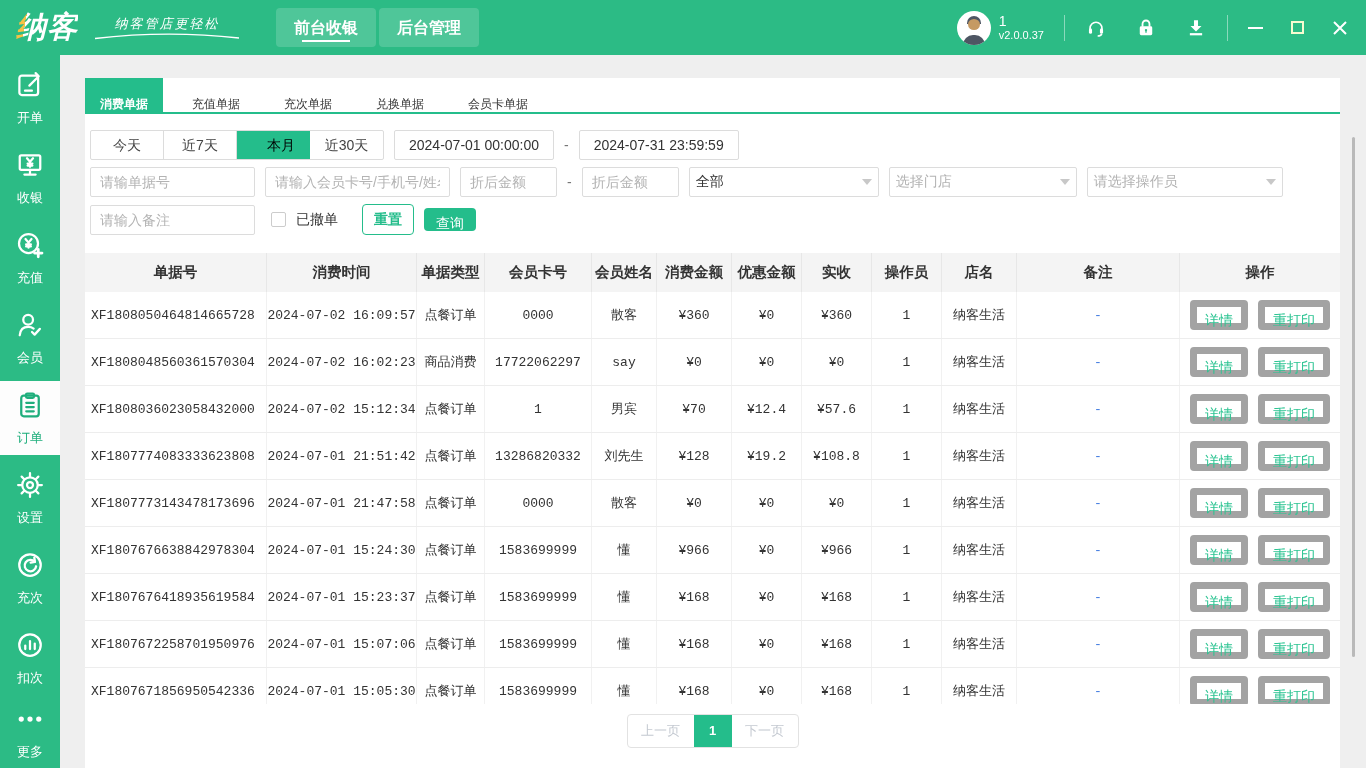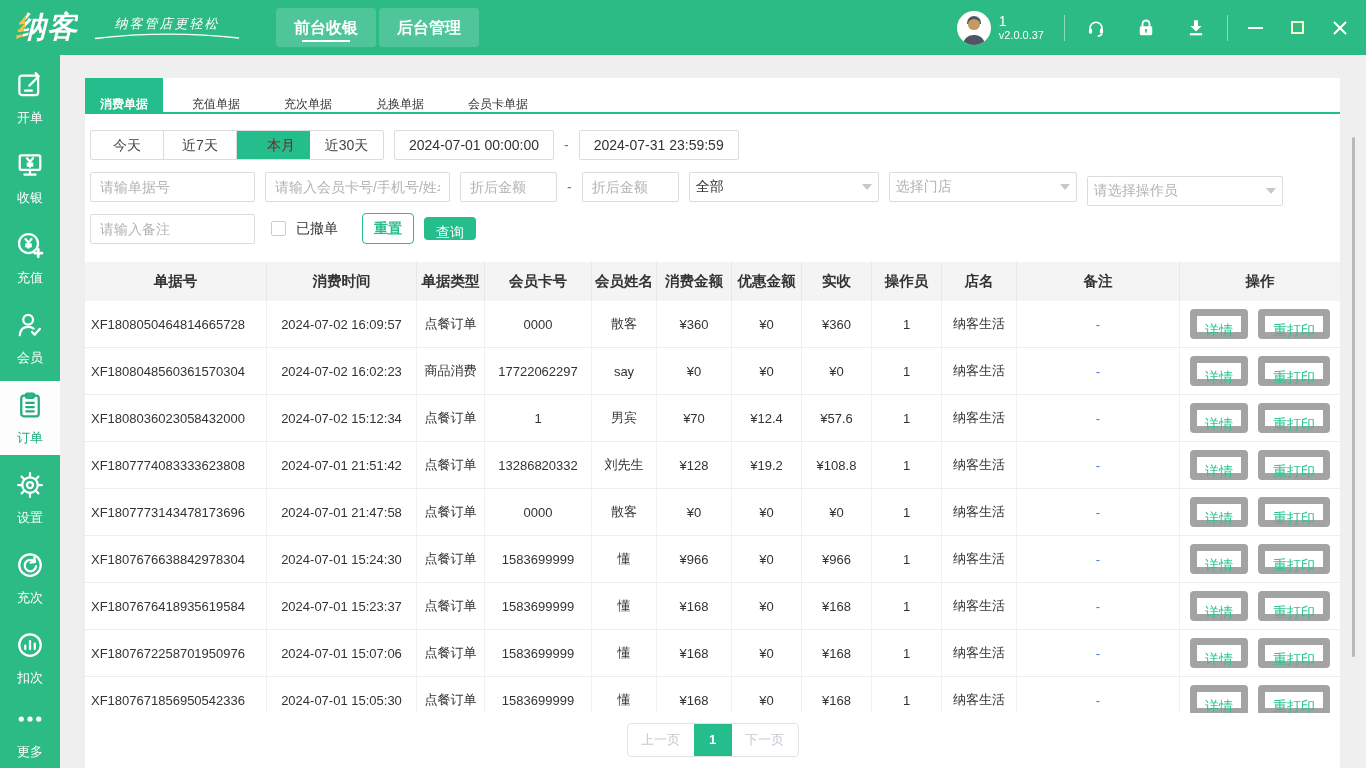--- a/index.html
+++ b/index.html
@@ -51,49 +51,49 @@
   .doc-tabs{display:flex;border-bottom:2px solid #24bd8b;height:36px;}
   .doc-tab{line-height:36px;padding:8px 15px;margin-right:14px;font-size:12px;color:#333;cursor:pointer;}
   .doc-tab.active{background:#24bd8b;color:#fff;font-weight:bold;}
 
   .filters{padding:16px 5px 0;}
   .f-row{display:flex;align-items:center;margin-bottom:7px;gap:10px;}
   .preset-group{display:flex;border:1px solid #dcdcdc;border-radius:2px;overflow:hidden;height:30px;background:#fff;}
   .preset{width:73px;text-align:center;line-height:28px;font-size:14px;color:#444;
     border-right:1px solid #dcdcdc;cursor:pointer;}
   .preset:last-child{border-right:none;}
-  .preset.active{background:#24bd8b;color:#7f1d1d;border-right-color:#24bd8b;line-height:28px;padding-left:16px;}
+  .preset.active{background:#24bd8b;color:#000000;border-right-color:#24bd8b;line-height:28px;padding-left:16px;}
   .inp{height:30px;border:1px solid #dcdcdc;border-radius:2px;font-size:14px;color:#333;
     padding:0 9px;outline:none;font-family:inherit;background:#fff;}
   .inp::placeholder{color:#b3b3b3;}
   .inp.date{width:160px;text-align:center;padding:0 4px;}
   .inp.order-no{width:165px;}
   .inp.member{width:185px;}
   .inp.amount{width:97px;}
   .inp.remark-inp{width:165px;}
   .range-dash{color:#777;font-size:14px;}
   .select{height:30px;border:1px solid #dcdcdc;border-radius:2px;display:flex;align-items:center;
     justify-content:space-between;padding:0 6px;font-size:14px;background:#fff;cursor:pointer;}
   .select .val{color:#333;}
   .select.placeholder .val{color:#b3b3b3;}
   .select .arrow{width:0;height:0;border-left:5px solid transparent;border-right:5px solid transparent;
     border-top:6px solid #c8c8c8;}
   .sel-type{width:190px;}
   .sel-store{width:188px;}
-  .sel-operator{width:196px;margin-top:9px;}
+  .sel-operator{width:196px;}
   .cb{width:15px;height:15px;border:1px solid #ccc;border-radius:2px;background:#fff;margin-left:6px;cursor:pointer;}
   .cb-label{font-size:14px;color:#333;}
   .btn-reset{width:52px;height:31px;border:1px solid #24bd8b;border-radius:4px;color:#24bd8b;
     font-weight:bold;font-size:14px;line-height:29px;text-align:center;background:#fff;cursor:pointer;margin-left:14px;}
   .btn-search{width:52px;height:23px;border-radius:4px;background:#24bd8b;color:#fff;font-weight:normal;
     font-size:14px;line-height:31px;text-align:center;cursor:pointer;}
 
   
   .table-wrap{margin-top:18px;}
-  .grid{display:grid;grid-template-columns:182px 150px 68px 107px 65px 75px 70px 70px 70px 75px 163px 160px;}
+  .grid{display:grid;grid-template-columns:182px 150px 68px 107px 65px 75px 70px 70px 70px 75px 163px 160px;font-family:Liberation Mono, monospace;}
   .thead{background:#f4f4f4;height:39px;}
   .th{display:flex;align-items:center;justify-content:center;font-size:14.5px;font-weight:bold;
     color:#333;border-right:1px solid #e7e7e7;}
   .th:last-child{border-right:none;}
   .tbody{height:412px;overflow:hidden;}
   .trow{height:47px;border-bottom:1px solid #ededed;background:#fff;}
   .td{display:flex;align-items:center;justify-content:center;font-size:13px;color:#333;
     border-right:1px solid #f1f1f1;overflow:hidden;white-space:nowrap;}
   .td:last-child{border-right:none;}
   .td.order{justify-content:flex-start;padding-left:6px;}

